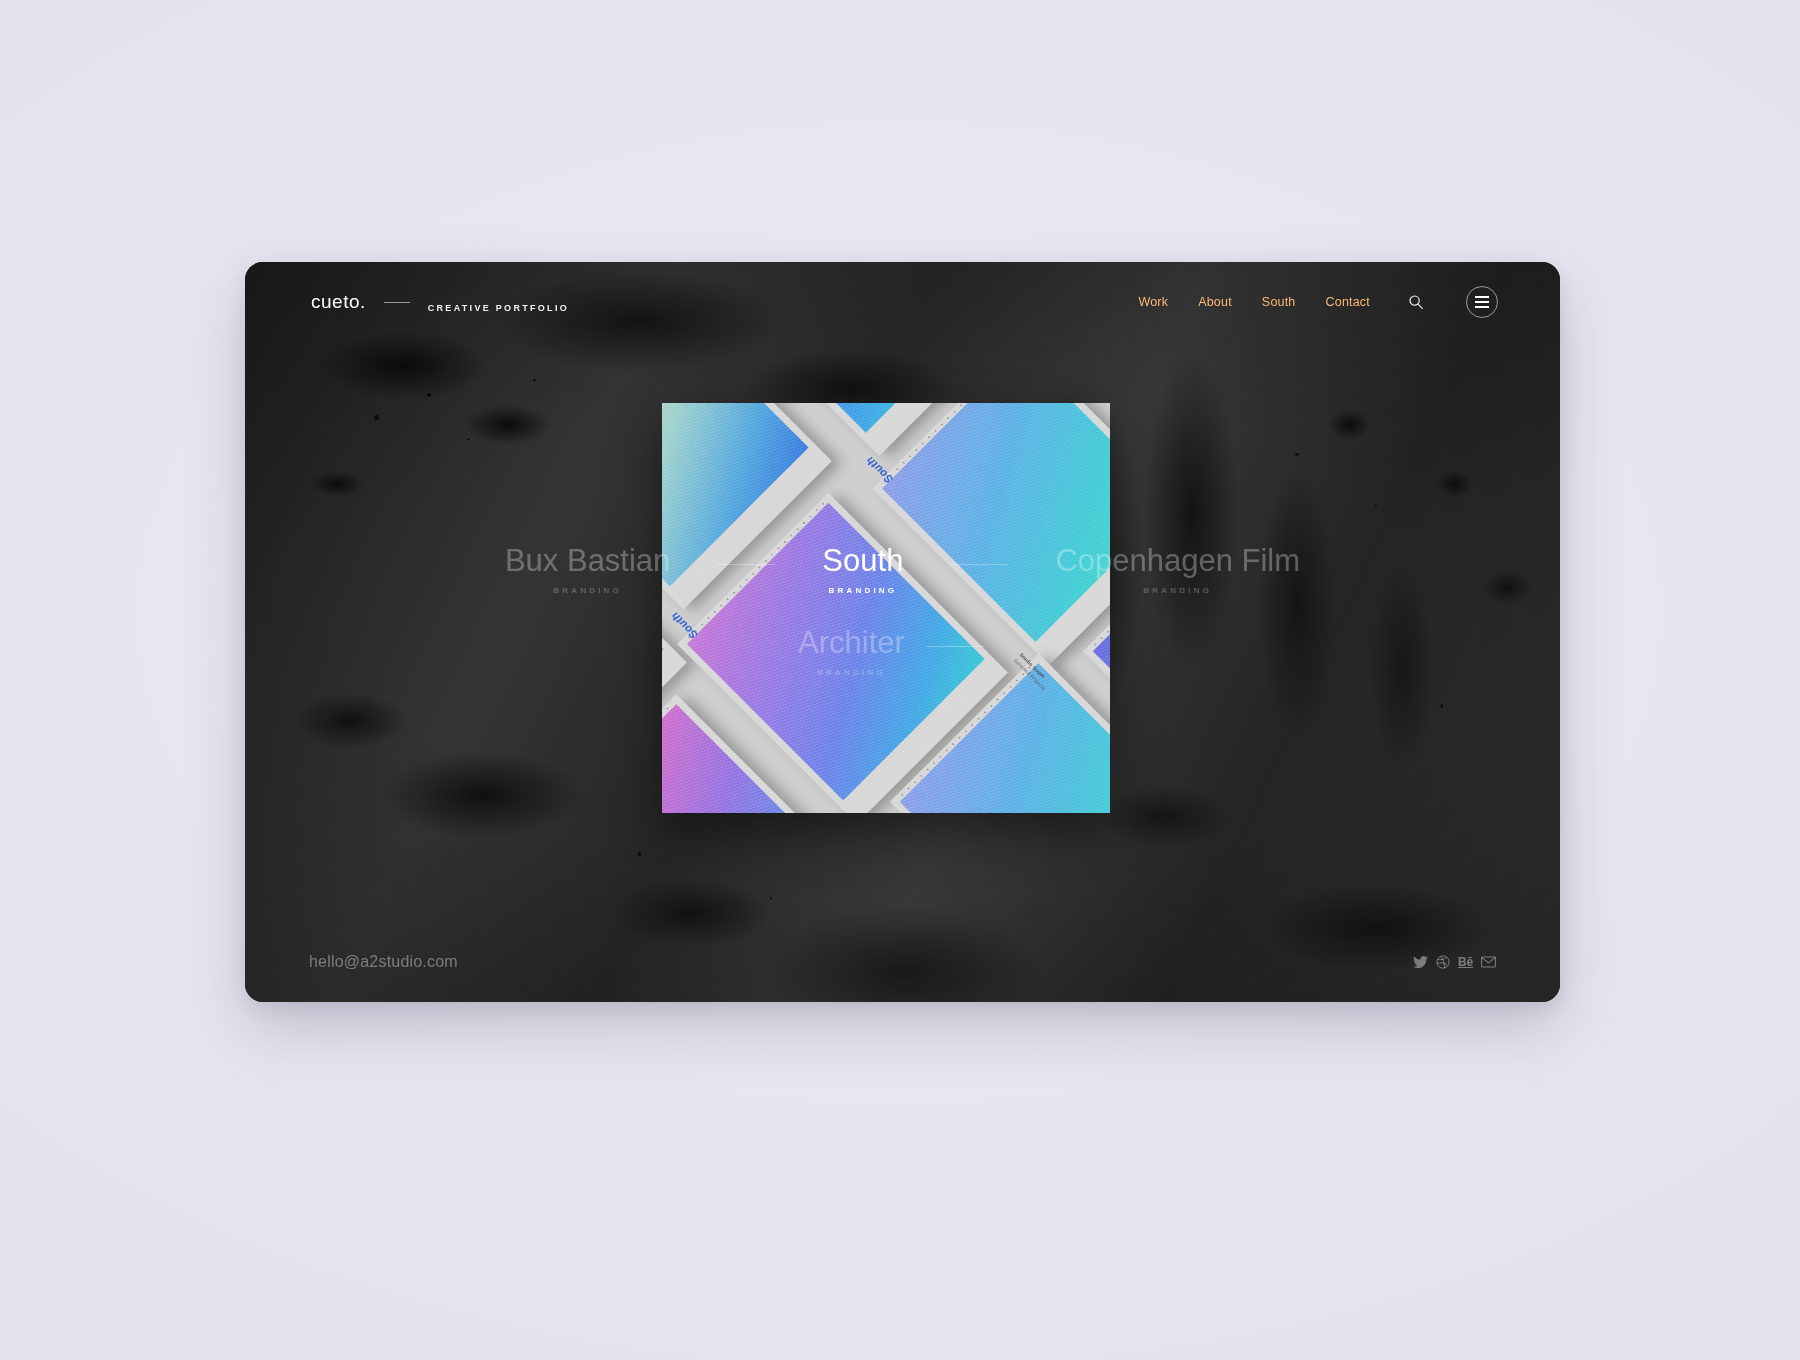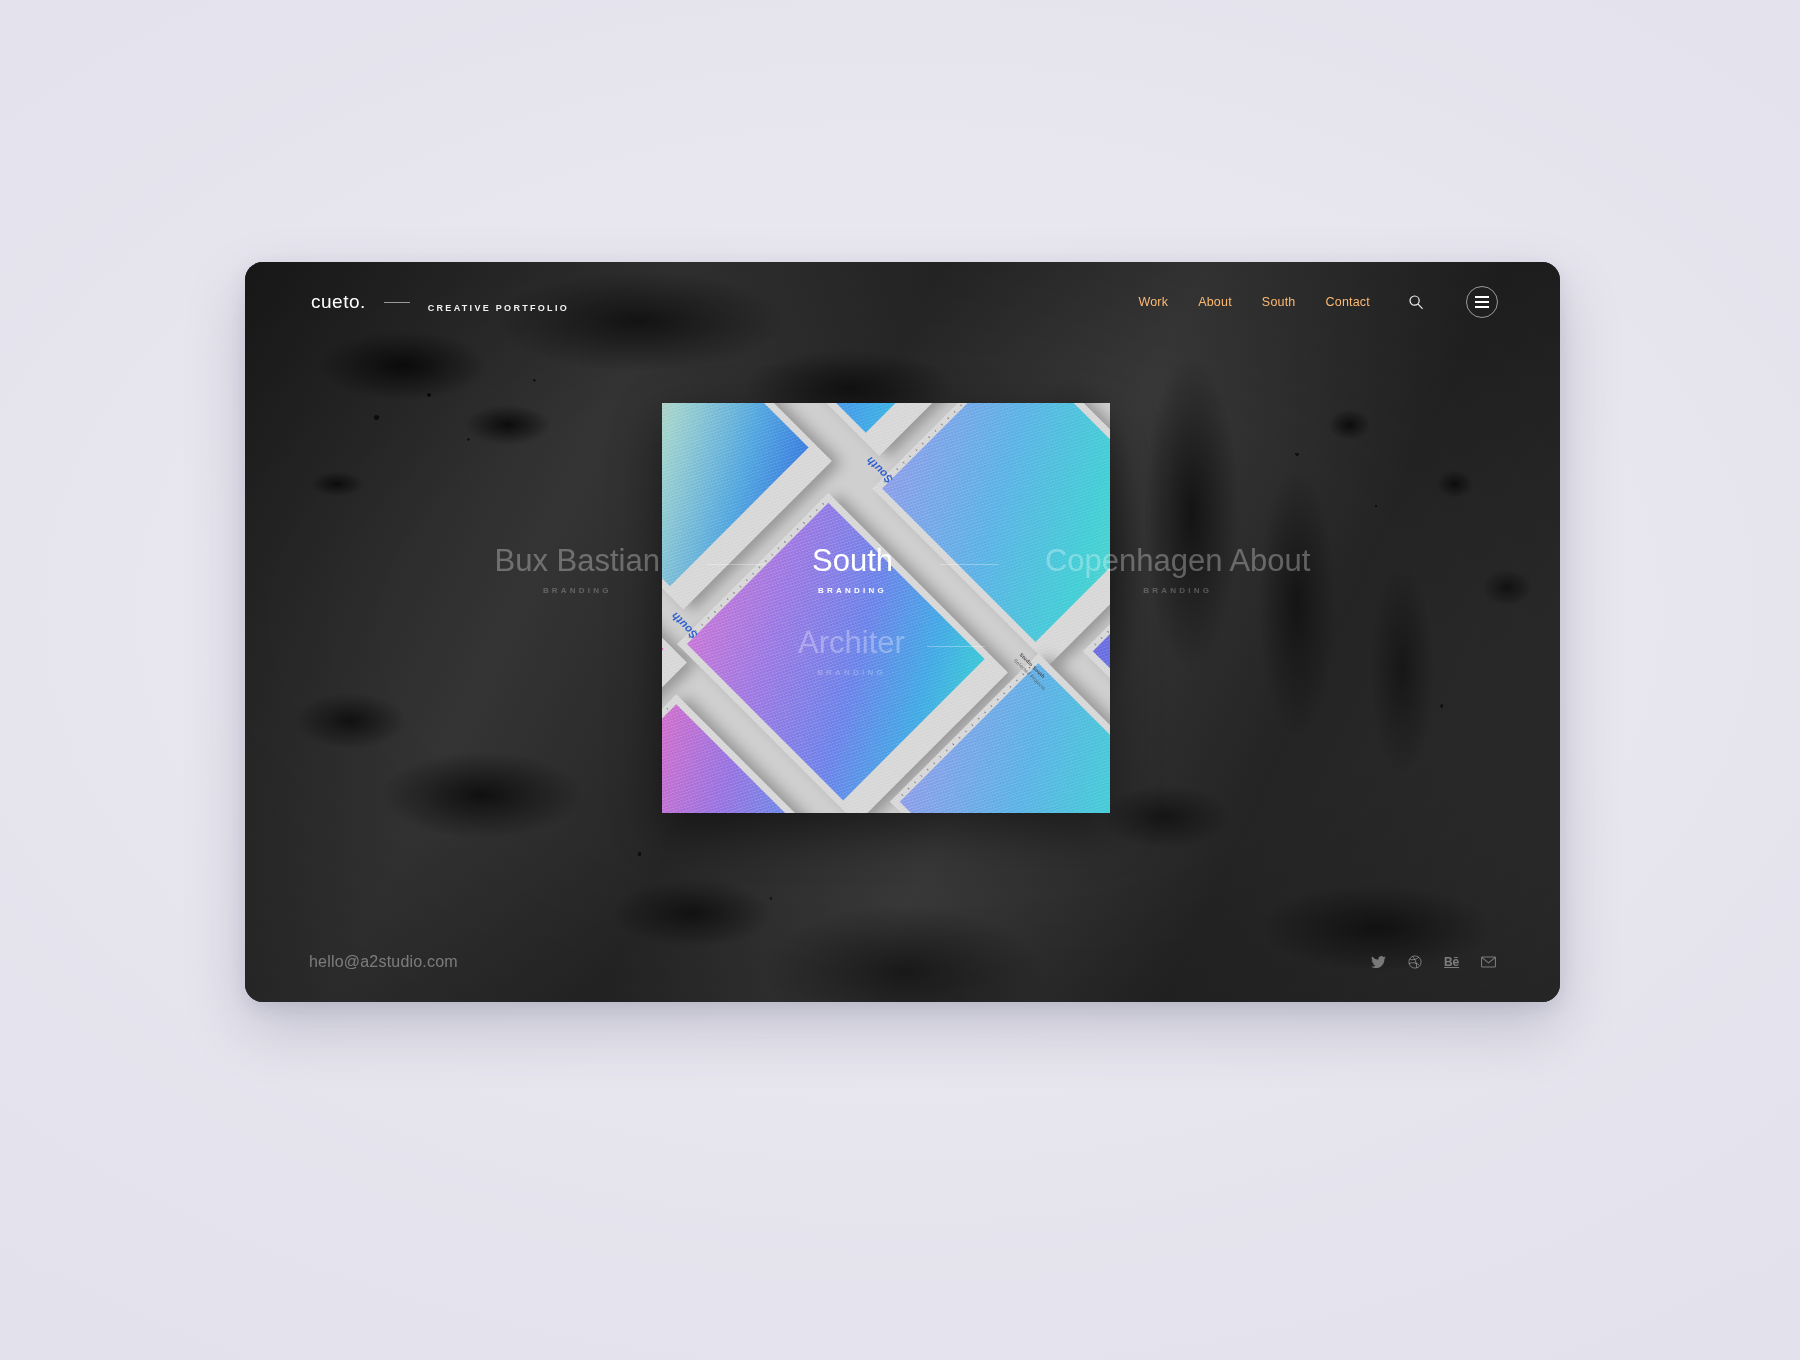--- a/index.html
+++ b/index.html
@@ -156,21 +156,21 @@
   .slide-item.active .slide-sub { color:#ffffff; }
   .dash { width:58px; height:1px; background:rgba(255,255,255,.30);
           margin:19px 22px 0 22px; flex:0 0 auto; }
 
   
   footer#site-footer {
     position:absolute; left:0; bottom:0; width:100%; height:80px;
     display:flex; align-items:center; padding:0 64px; z-index:30;
   }
   #footer-email { color:rgba(255,255,255,.38); font-size:16px; letter-spacing:.2px; }
-  #social { margin-left:auto; display:flex; align-items:center; gap:22px; }
+  #social { margin-left:auto; display:flex; align-items:center; gap:8px; }
   #social a { color:rgba(255,255,255,.40); display:inline-flex; }
   #social svg { display:block; }
 </style>
 </head>
 <body>
 
 <div id="page">
 
   <div id="window">
     <div class="marble"></div>
@@ -280,21 +280,21 @@
           <div class="slide-title">Bux Bastian</div>
           <div class="slide-sub">BRANDING</div>
         </div>
         <span class="dash"></span>
         <div class="slide-item active">
           <div class="slide-title">South</div>
           <div class="slide-sub">BRANDING</div>
         </div>
         <span class="dash"></span>
         <div class="slide-item">
-          <div class="slide-title">Copenhagen About</div>
+          <div class="slide-title">Copenhagen Film</div>
           <div class="slide-sub">BRANDING</div>
         </div>
       </div>
 
       <div class="row" id="row-2">
         <div class="slide-item">
           <div class="slide-title">Architer</div>
           <div class="slide-sub">BRANDING</div>
         </div>
         <span class="dash"></span>

